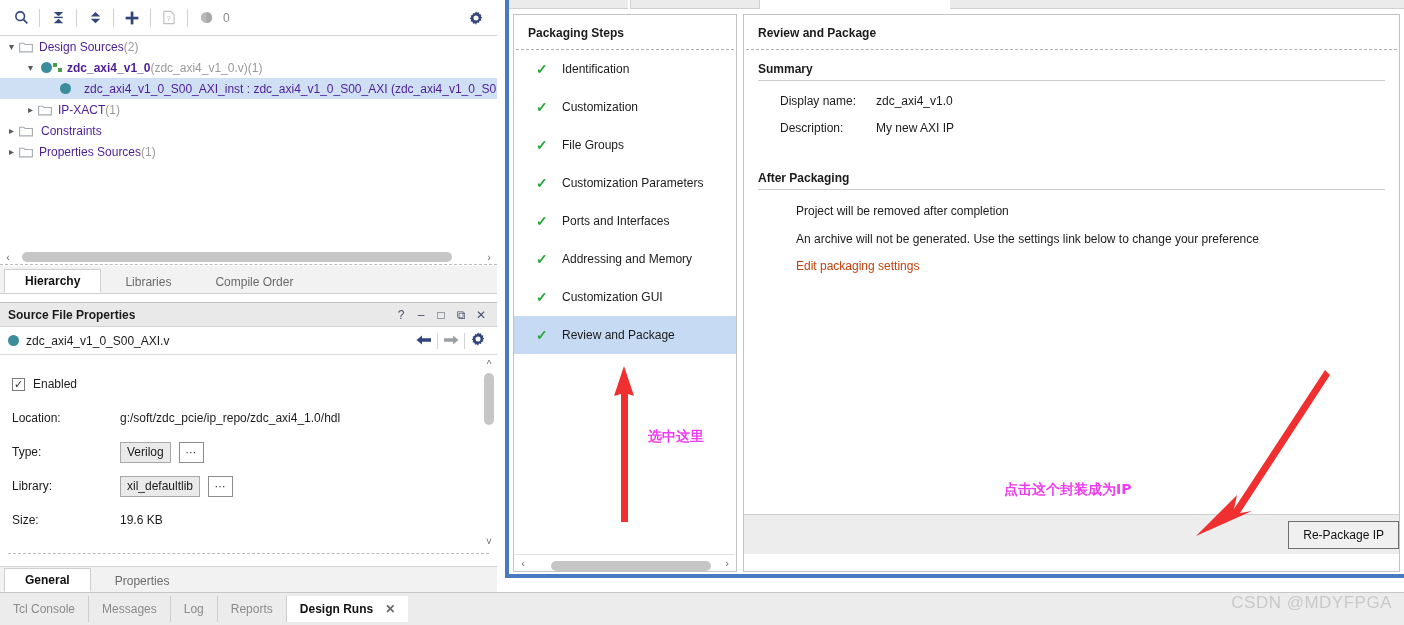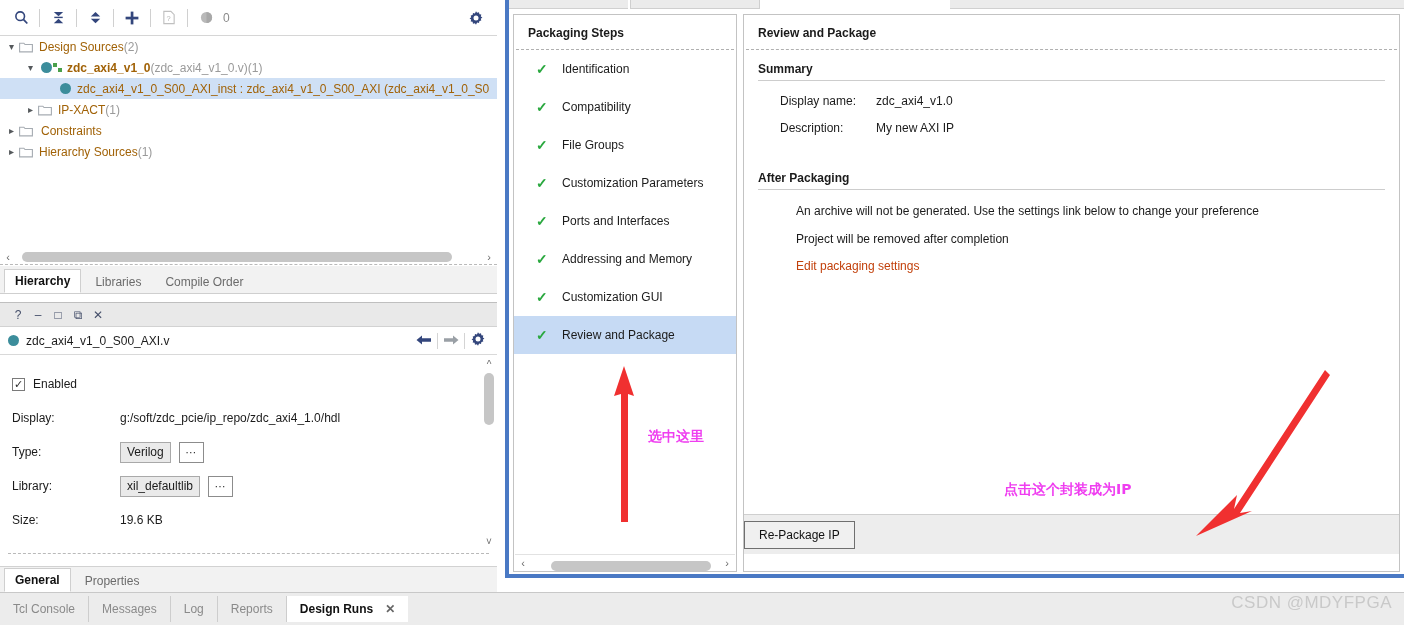--- a/index.html
+++ b/index.html
@@ -48,40 +48,40 @@
   .folder-ico { width: 17px; flex:none; display:flex; align-items:center; color:#9aa0a6; }
   .dot-ico { width: 17px; flex:none; display:flex; align-items:center; justify-content:center; }
   .dot {
     width: 11px; height: 11px; border-radius: 50%;
     background: #3c8d9b; display:inline-block;
   }
   .grn-sq { display:inline-block; width:9px; height:9px; margin-left:1px;
             background:
               linear-gradient(#4aa04a,#4aa04a) 0 0/4px 4px no-repeat,
               linear-gradient(#4aa04a,#4aa04a) 5px 5px/4px 4px no-repeat; }
-  .t-label { color: #a16207; }
+  .t-label { color: #4c1d95; }
   .t-bold { font-weight: bold; }
   .t-dim { color: #9a9a9a; }
 
   #tree-hscroll {
     position: absolute; left: 0; top: 249px; width: 497px; height: 16px;
     display:flex; align-items:center; background:#fff;
     border-bottom: 1px dashed #b9b9b9;
   }
   .hs-arrow { width: 16px; text-align:center; color:#6b6b6b; font-size:11px; flex:none; }
   .hs-track { flex:1 1 auto; height:10px; position:relative; }
   .hs-thumb { position:absolute; left:6px; top:0; width:430px; height:10px;
               background:#c6c6c6; border-radius:5px; }
 
   #left-tabs {
     position: absolute; left: 0; top: 266px; width: 497px; height: 28px;
     background: #f2f2f2; display:flex; align-items:flex-end;
     border-bottom: 1px solid #cfcfcf;
   }
-  .ltab { font-size:12px; padding: 4px 10px; margin-left:4px; color:#6b6b6b; }
+  .ltab { font-size:12px; padding: 4px 20px; margin-left:4px; color:#6b6b6b; }
   .ltab.active { background:#fff; color:#111; font-weight:bold; border:1px solid #cfcfcf; border-bottom:1px solid #fff; }
 
   
   #sfp {
     position:absolute; left:0; top:302px; width:497px; height:290px; background:#fff;
     border-top: 1px solid #bfbfbf;
   }
   #sfp-header {
     height: 24px; background:#e9e9e9; display:flex; align-items:center;
     padding: 0 6px 0 8px; border-bottom:1px solid #d2d2d2;
@@ -176,21 +176,21 @@
     margin: 12px 14px 0 14px; font-weight:bold; font-size:12px;
     padding-bottom:4px; border-bottom:1px solid #cdcdcd;
   }
   .summary-row { display:flex; font-size:12px; margin: 13px 0 0 36px; }
   .summary-lbl { width: 96px; }
   .summary-val { }
   .ap-line { font-size:12px; margin: 14px 0 0 52px; }
   .ap-link { font-size:12px; margin: 13px 0 0 52px; color:#c2410c; }
   #review-footer {
     position:absolute; left:0; right:0; bottom:17px; height:40px; background:#ededed;
-    border-top:1px solid #cfcfcf; display:flex; align-items:center; justify-content:flex-start;
+    border-top:1px solid #cfcfcf; display:flex; align-items:center; justify-content:flex-end;
   }
   #repackage-btn {
     min-width:110px; padding:6px 14px; background:#f0f0f0; border:1px solid #6f6f6f;
     font-size:12px; color:#111;
   }
   #review-hscroll { position:absolute; left:1px; right:1px; bottom:0; height:16px; background:#fff; }
 
   
   .anno-text {
     position:absolute; color:#ef3ef0; font-weight:bold; font-size:14px;
@@ -277,21 +277,21 @@
           </div>
           <span class="t-label t-bold" style="margin-left: 3px;">zdc_axi4_v1_0</span>
           <span class="t-dim"> (zdc_axi4_v1_0.v)</span>
           <span class="t-dim"> (1)</span>
         </div>
         <div class="tree-row sel" style="padding-left: 42px;">
           <div class="twisty"></div>
           <div class="dot-ico">
             <span class="dot"></span>
           </div>
-          <span class="t-label" style="margin-left: 3px;">zdc_axi4_v1_0_S00_AXI_inst : zdc_axi4_v1_0_S00_AXI (zdc_axi4_v1_0_S0</span>
+          <span class="t-label" style="margin-left: 10px;">zdc_axi4_v1_0_S00_AXI_inst : zdc_axi4_v1_0_S00_AXI (zdc_axi4_v1_0_S0</span>
         </div>
         <div class="tree-row" style="padding-left: 23px;">
           <div class="twisty">▸</div>
           <div class="folder-ico">
             <svg width="14" height="12" viewBox="0 0 14 12">
               <path d="M0.6 2.2 h4.3 l1.1 1.3 h7.4 v7.4 h-12.8 z" fill="none" stroke="#a6acb2" stroke-width="1.1"></path>
             </svg>
           </div>
           <span class="t-label" style="margin-left: 3px;">IP-XACT</span>
           <span class="t-dim"> (1)</span>
@@ -305,41 +305,42 @@
           </div>
           <span class="t-label" style="margin-left: 5px;">Constraints</span>
         </div>
         <div class="tree-row" style="padding-left: 4px;">
           <div class="twisty">▸</div>
           <div class="folder-ico">
             <svg width="14" height="12" viewBox="0 0 14 12">
               <path d="M0.6 2.2 h4.3 l1.1 1.3 h7.4 v7.4 h-12.8 z" fill="none" stroke="#a6acb2" stroke-width="1.1"></path>
             </svg>
           </div>
-          <span class="t-label" style="margin-left: 3px;">Hierarchy Sources</span>
+          <span class="t-label" style="margin-left: 3px;">Properties Sources</span>
           <span class="t-dim"> (1)</span>
         </div>
       </div>
 
     <div id="tree-hscroll">
       <div class="hs-arrow">‹</div>
       <div class="hs-track">
           <div class="hs-thumb"></div>
         </div>
       <div class="hs-arrow">›</div>
     </div>
 
     <div id="left-tabs">
         <div class="ltab active">Hierarchy</div>
         <div class="ltab">Libraries</div>
         <div class="ltab">Compile Order</div>
       </div>
 
     <div id="sfp">
       <div id="sfp-header">
+        <div id="sfp-title">Source File Properties</div>
         <div class="win-btn">?</div>
         <div class="win-btn">–</div>
         <div class="win-btn">□</div>
         <div class="win-btn">⧉</div>
         <div class="win-btn">✕</div>
       </div>
 
       <div id="sfp-file">
         <span class="dot"></span>
         <div id="sfp-file-name">zdc_axi4_v1_0_S00_AXI.v</div>
@@ -364,21 +365,21 @@
         <div style="width:6px"></div>
       </div>
 
       <div id="sfp-body">
         <div class="prop-row">
           <span class="chk">✓</span>
           <span>Enabled</span>
         </div>
 
         <div class="prop-row">
-          <span class="prop-lbl">Display:</span>
+          <span class="prop-lbl">Location:</span>
           <span class="prop-val">g:/soft/zdc_pcie/ip_repo/zdc_axi4_1.0/hdl</span>
         </div>
 
         <div class="prop-row">
           <span class="prop-lbl">Type:</span>
           <span class="field">Verilog</span>
           <span class="dots-btn">⋯</span>
         </div>
 
         <div class="prop-row">
@@ -421,21 +422,21 @@
     <div id="steps-panel">
       <div id="steps-title">Packaging Steps</div>
       <div id="steps-sep"></div>
       <div id="steps-list">
           <div class="step">
             <span class="step-check">✓</span>
             <span>Identification</span>
           </div>
           <div class="step">
             <span class="step-check">✓</span>
-            <span>Compatibility</span>
+            <span>Customization</span>
           </div>
           <div class="step">
             <span class="step-check">✓</span>
             <span>File Groups</span>
           </div>
           <div class="step">
             <span class="step-check">✓</span>
             <span>Customization Parameters</span>
           </div>
           <div class="step">
@@ -474,22 +475,22 @@
           <span class="summary-lbl">Display name:</span>
           <span class="summary-val">zdc_axi4_v1.0</span>
         </div>
         <div class="summary-row">
           <span class="summary-lbl">Description:</span>
           <span class="summary-val">My new AXI IP</span>
         </div>
       </div>
 
       <div class="section-head" style="margin-top:36px">After Packaging</div>
+      <div class="ap-line">Project will be removed after completion</div>
       <div class="ap-line">An archive will not be generated. Use the settings link below to change your preference</div>
-      <div class="ap-line">Project will be removed after completion</div>
       <div class="ap-link">Edit packaging settings</div>
 
       <div id="review-footer">
         <div id="repackage-btn">Re-Package IP</div>
       </div>
       <div id="review-hscroll"></div>
     </div>
   </div>
 
   <div id="bottom-bar">

